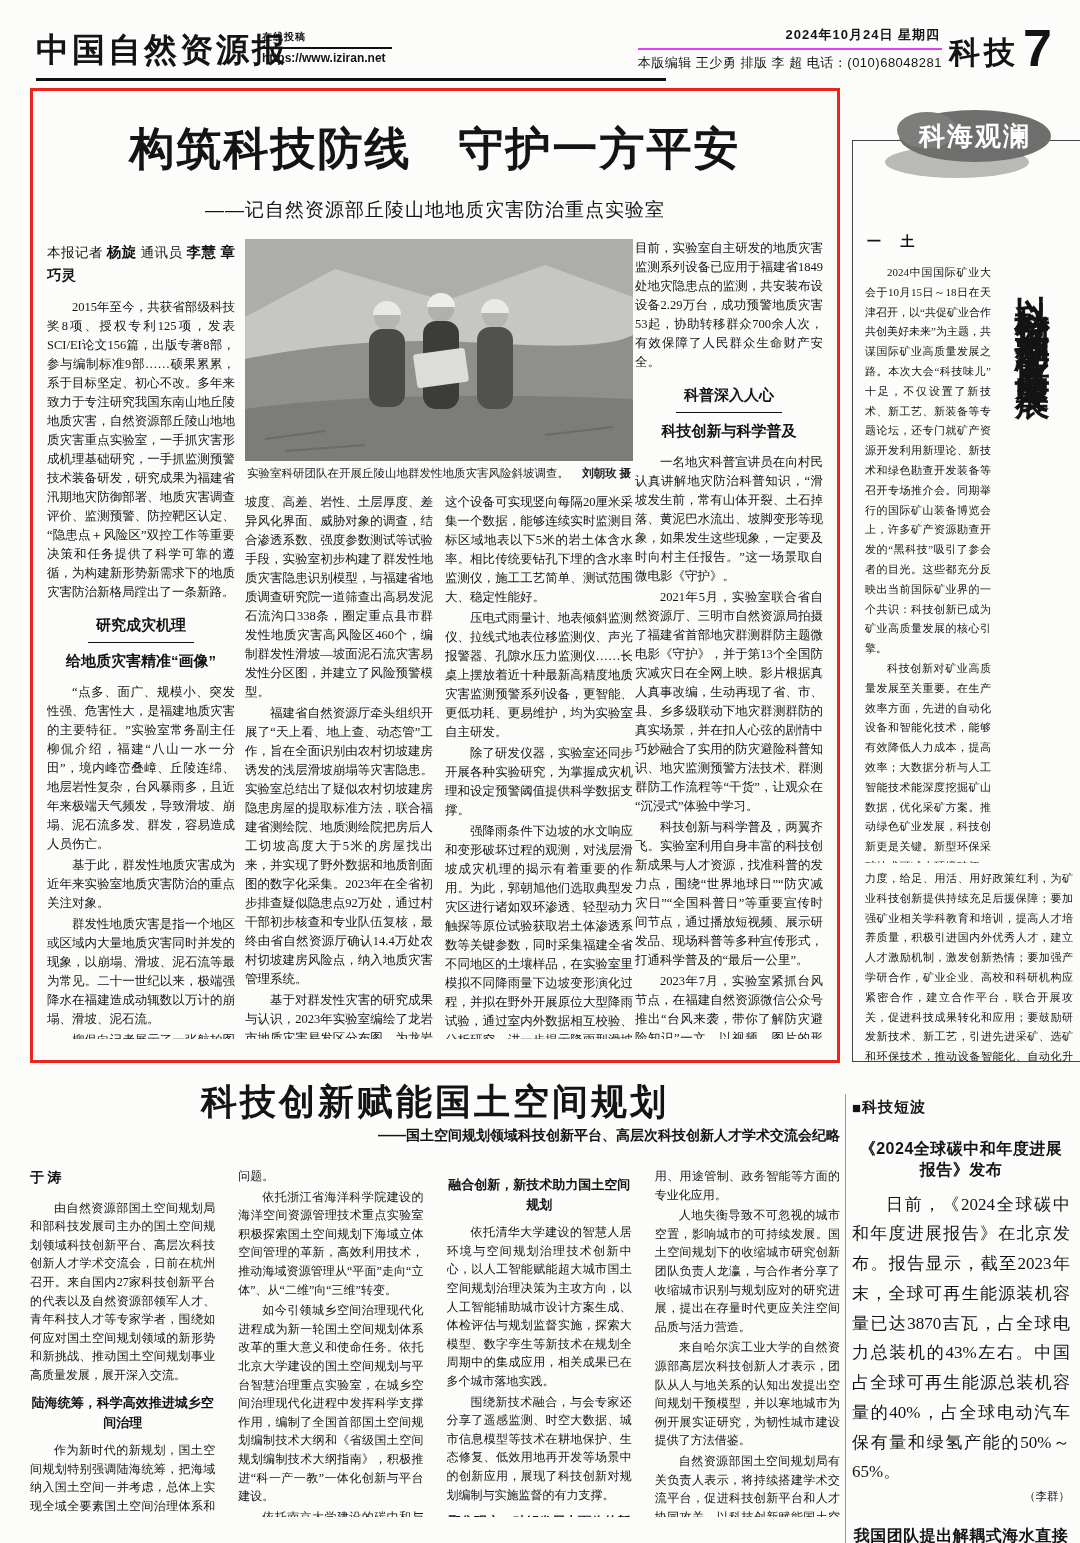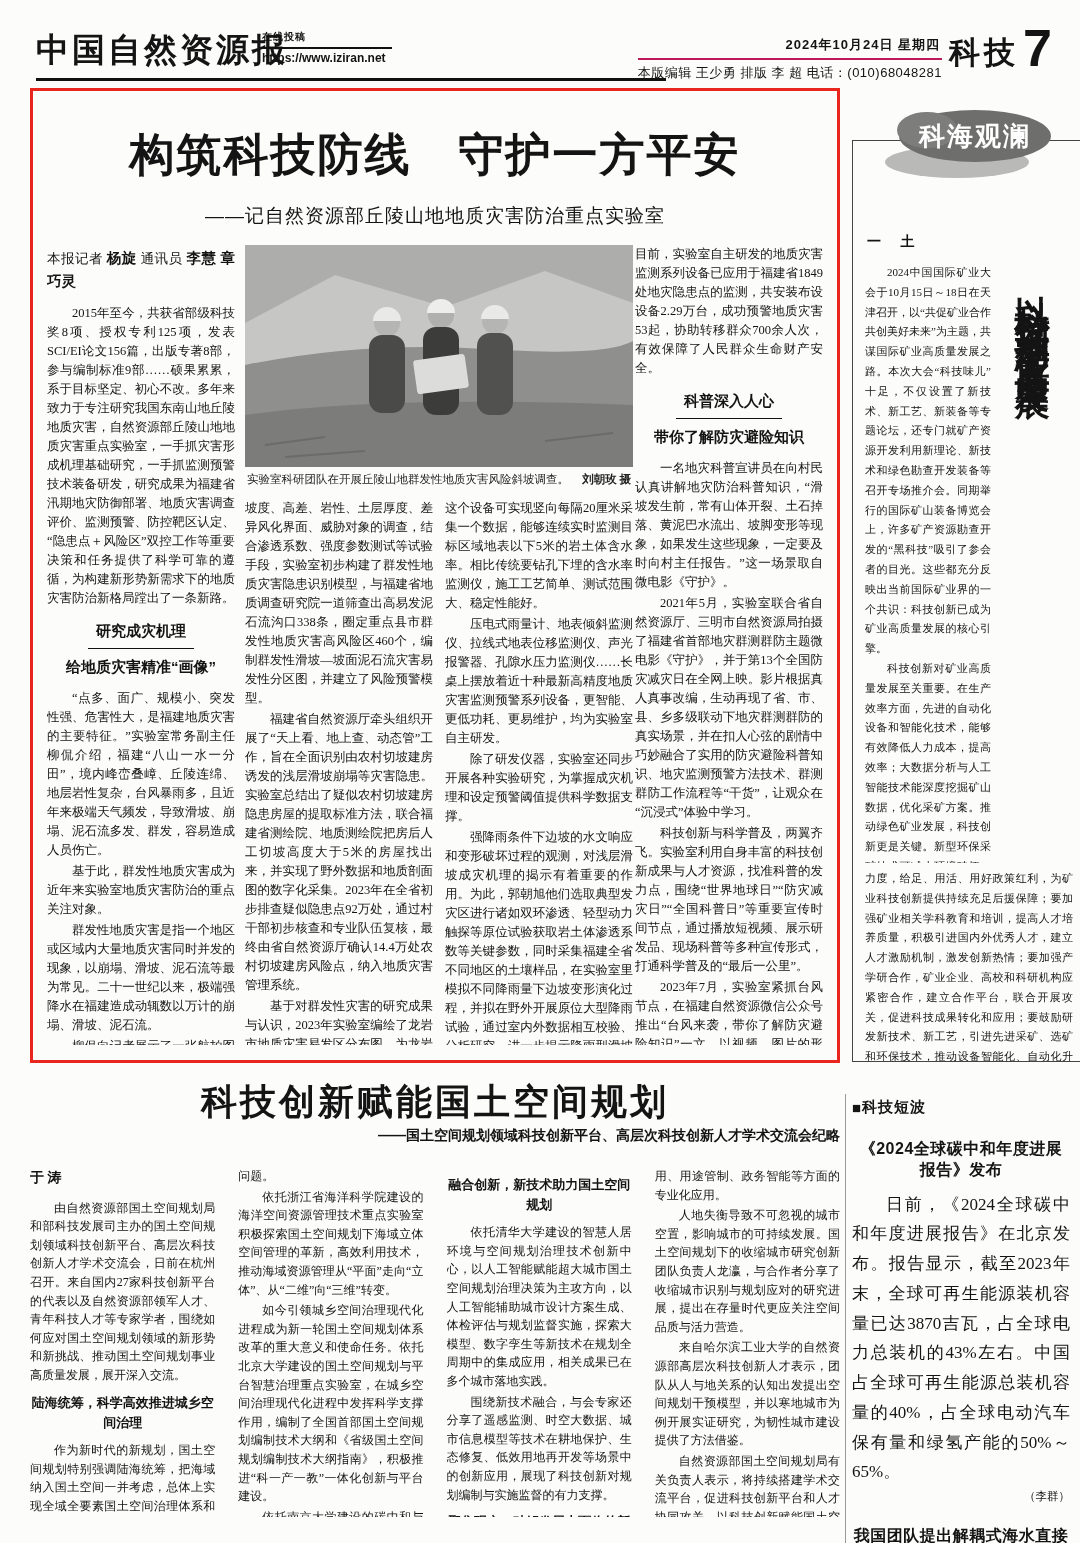--- a/index.html
+++ b/index.html
@@ -6,31 +6,31 @@
   #page{position:relative;width:1080px;height:1543px;background:#fcfcfa;overflow:hidden;
         font-family:"Liberation Serif","DejaVu Serif",serif;color:#141414;}
 
   
   #masthead-title{position:absolute;left:36px;top:28px;font-family:"Liberation Sans","DejaVu Sans",sans-serif;
         font-weight:bold;font-size:33px;letter-spacing:3px;}
   #submit-block{position:absolute;left:262px;top:30px;width:130px;font-family:"Liberation Sans","DejaVu Sans",sans-serif;}
   #submit-block .lab{display:block;font-size:10px;font-weight:bold;letter-spacing:1px;padding-bottom:2px;}
   #submit-block .rule{height:2px;background:#111;margin:1px 0 2px;}
   #submit-block .url{display:block;font-size:12px;font-weight:bold;}
-  #header-right{position:absolute;right:138px;top:26px;text-align:right;font-family:"Liberation Sans","DejaVu Sans",sans-serif;margin-top:10px;}
+  #header-right{position:absolute;right:138px;top:26px;text-align:right;font-family:"Liberation Sans","DejaVu Sans",sans-serif;}
   #header-right .date{font-size:13px;font-weight:bold;letter-spacing:1px;padding:0 2px 4px;}
-  #header-right .editors{font-size:13px;border-top:2px solid #be185d;padding-top:4px;letter-spacing:0.5px;}
+  #header-right .editors{font-size:13px;border-top:2px solid #d946ef;padding-top:4px;letter-spacing:0.5px;}
   #section-block{position:absolute;right:28px;top:18px;display:flex;align-items:flex-start;}
   #section-block .sec{font-family:"Liberation Sans","DejaVu Sans",sans-serif;font-weight:bold;font-size:31px;letter-spacing:4px;margin-top:14px;}
   #section-block .pg{font-family:"Liberation Sans","DejaVu Sans",sans-serif;font-weight:bold;font-size:52px;margin-left:4px;}
   #header-rule{position:absolute;left:36px;top:78px;width:630px;height:3px;background:#111;}
 
   
   #main-box{position:absolute;left:30px;top:88px;width:810px;height:975px;border:3px solid #e8261d;
-            box-sizing:border-box;padding:26px 14px 10px;}
+            box-sizing:border-box;padding:20px 14px 10px;}
   #main-headline{text-align:center;font-family:"Liberation Sans","DejaVu Sans",sans-serif;font-weight:bold;
             font-size:45px;letter-spacing:2px;margin-top:8px;}
   #main-subtitle{text-align:center;font-family:"Liberation Sans","DejaVu Sans",sans-serif;font-weight:normal;
             font-size:19px;letter-spacing:1px;margin-top:18px;}
   #main-body{position:relative;height:800px;margin-top:16px;}
   .col{position:absolute;top:0;height:100%;overflow:hidden;font-size:12.5px;line-height:1.52;text-align:justify;}
   .col p{margin:0 0 2px;text-indent:2em;}
   .cont p:first-child{text-indent:0;}
   #colA{left:0;width:188px;}
   #mid{position:absolute;left:198px;top:0;width:388px;height:100%;}
@@ -184,21 +184,21 @@
           </div>
         </div>
       </div>
 
       <div class="col" id="colD">
         <div class="cont">
             <p>目前，实验室自主研发的地质灾害监测系列设备已应用于福建省1849处地灾隐患点的监测，共安装布设设备2.29万台，成功预警地质灾害53起，协助转移群众700余人次，有效保障了人民群众生命财产安全。</p>
           </div>
         <div class="subhead">
           <span class="l1">科普深入人心</span>
-          <span class="l2">带你了解防灾避险知识</span>
+          <span class="l2">科技创新与科学普及</span>
         </div>
         <div>
             <p>一名地灾科普宣讲员在向村民认真讲解地灾防治科普知识，“滑坡发生前，常有山体开裂、土石掉落、黄泥巴水流出、坡脚变形等现象，如果发生这些现象，一定要及时向村主任报告。”这一场景取自微电影《守护》。</p>
             <p>2021年5月，实验室联合省自然资源厅、三明市自然资源局拍摄了福建省首部地灾群测群防主题微电影《守护》，并于第13个全国防灾减灾日在全网上映。影片根据真人真事改编，生动再现了省、市、县、乡多级联动下地灾群测群防的真实场景，并在扣人心弦的剧情中巧妙融合了实用的防灾避险科普知识、地灾监测预警方法技术、群测群防工作流程等“干货”，让观众在“沉浸式”体验中学习。</p>
             <p>科技创新与科学普及，两翼齐飞。实验室利用自身丰富的科技创新成果与人才资源，找准科普的发力点，围绕“世界地球日”“防灾减灾日”“全国科普日”等重要宣传时间节点，通过播放短视频、展示研发品、现场科普等多种宣传形式，打通科学普及的“最后一公里”。</p>
             <p>2023年7月，实验室紧抓台风节点，在福建自然资源微信公众号推出“台风来袭，带你了解防灾避险知识”一文，以视频、图片的形式阐述地质灾害、防灾避险技巧等内容，累计阅读量1.6万次，并被“中国福建”微信公众号转发推广。</p>
           </div>
       </div>
     </div>
   </div>

